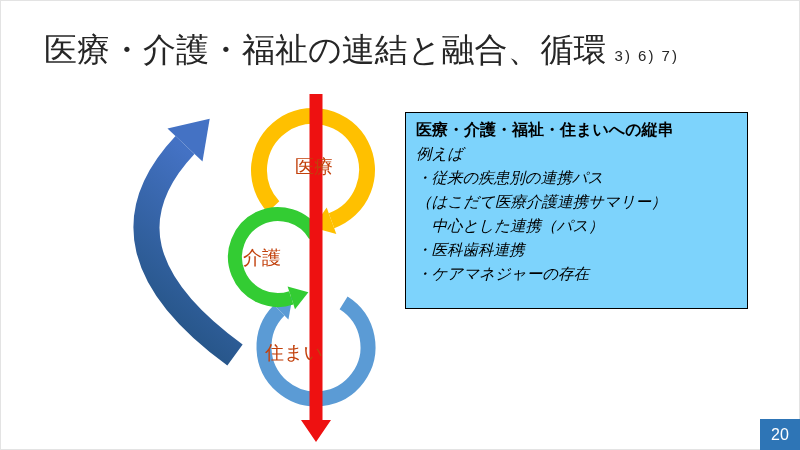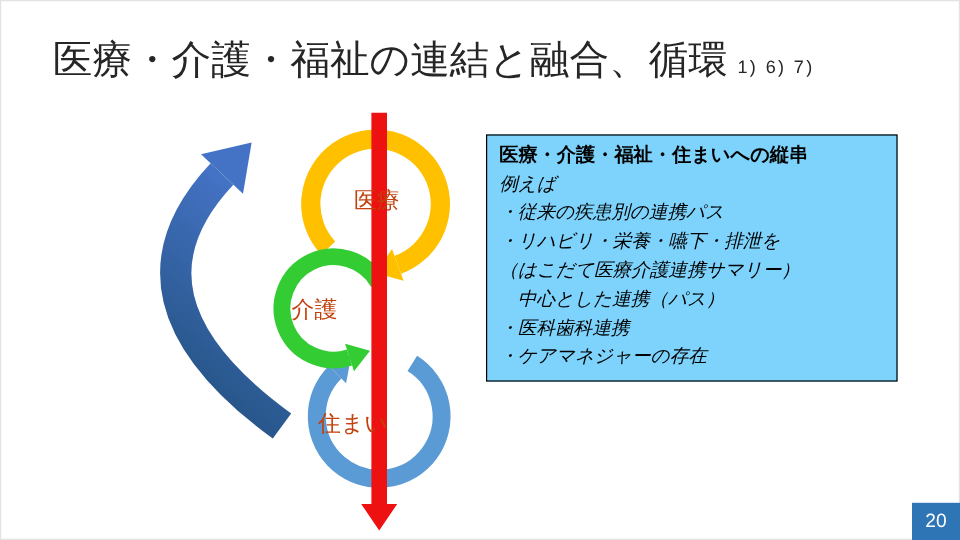--- a/index.html
+++ b/index.html
@@ -21,21 +21,21 @@
   .page-badge { position:absolute; right:0; bottom:0; width:40px; height:31px; background:#2E75B6;
                 color:#ffffff; font-size:16px; display:flex; align-items:center;
                 justify-content:center; z-index:4; }
 </style>
 </head>
 <body>
 
 <div class="slide">
 
   <div class="title-row">
-    <span>医療・介護・福祉の連結と融合、循環</span><span class="title-refs">1) 6) 7)</span>
+    <span>医療・介護・福祉の連結と融合、循環</span><span class="title-refs">3) 6) 7)</span>
   </div>
 
   <svg class="diagram" width="800" height="450" viewBox="0 0 800 450">
     <defs>
       <linearGradient id="navyGrad" x1="0" y1="1" x2="0.35" y2="0">
         <stop offset="0" stop-color="#1F4E79"></stop>
         <stop offset="1" stop-color="#4472C4"></stop>
       </linearGradient>
     </defs>
 
@@ -55,21 +55,20 @@
   </svg>
 
   <div class="ring-label" style="left:314px; top:167px;">医療</div>
   <div class="ring-label" style="left:262px; top:258px;">介護</div>
   <div class="ring-label" style="left:294px; top:353px;">住まい</div>
 
   <div class="annotation-box">
     <div class="annotation-heading">医療・介護・福祉・住まいへの縦串</div>
     <div class="annotation-line">例えば</div>
     <div class="annotation-line">・従来の疾患別の連携パス</div>
-    <div class="annotation-line">・リハビリ・栄養・嚥下・排泄を</div>
     <div class="annotation-line">（はこだて医療介護連携サマリー）</div>
     <div class="annotation-line">　中心とした連携（パス）</div>
     <div class="annotation-line">・医科歯科連携</div>
     <div class="annotation-line">・ケアマネジャーの存在</div>
   </div>
 
   <div class="page-badge">20</div>
 
 </div>
 

